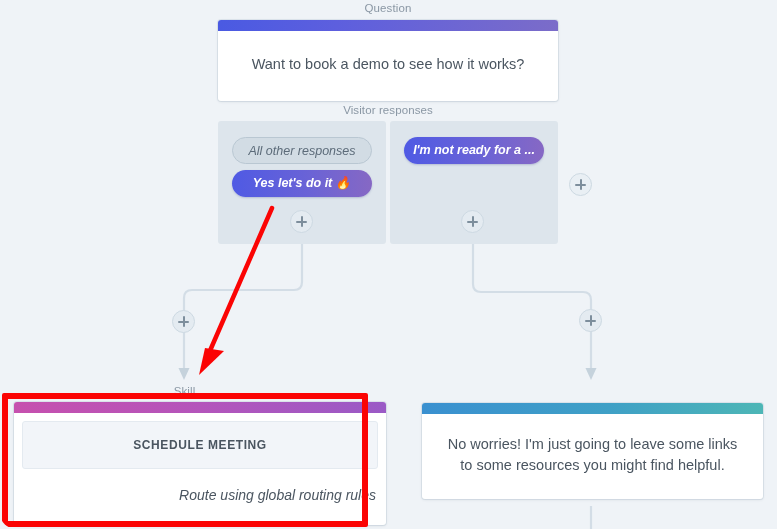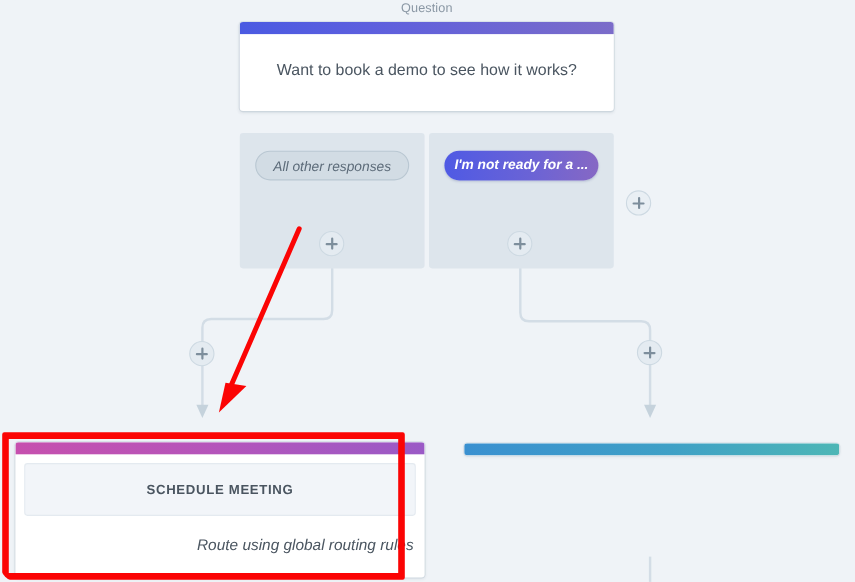--- a/index.html
+++ b/index.html
@@ -235,50 +235,54 @@
     <path d="M591,506 L591,529" fill="none" stroke="#d3dde6" stroke-width="2.2"></path>
   </svg>
 
   <div class="node-label" style="left:218px; top:2px; width:340px;">Question</div>
 
   <div class="card" id="question-card">
     <div class="card-bar"></div>
     <div class="card-body">Want to book a demo to see how it works?</div>
   </div>
 
+  <div class="node-label" style="left:218px; top:104px; width:340px;">Visitor responses</div>
 
   <div id="responses-wrap">
 
     <div class="response-group" id="response-group-1">
       <div class="pill pill-default" id="pill-all-other">All other responses</div>
+      <div class="pill pill-active" id="pill-yes-lets-do-it">Yes let's do it 🔥</div>
     </div>
 
     <div class="response-group" id="response-group-2">
       <div class="pill pill-active" id="pill-not-ready">I'm not ready for a ...</div>
     </div>
 
   </div>
 
   <div class="plus-btn" id="plus-group-1"></div>
   <div class="plus-btn" id="plus-group-2"></div>
   <div class="plus-btn" id="plus-add-response"></div>
 
   <div class="plus-btn" id="plus-left-branch"></div>
   <div class="plus-btn" id="plus-right-branch"></div>
 
+  <div class="node-label" style="left:14px; top:385px; width:341px;">Skill</div>
 
   <div class="card" id="skill-card">
     <div class="card-bar"></div>
     <div id="skill-inner">SCHEDULE MEETING</div>
     <div id="skill-routing">Route using global routing rules</div>
   </div>
 
 
   <div class="card" id="message-card">
     <div class="card-bar"></div>
+    <div class="card-body">No worries! I'm just going to leave some links to some resources you might find helpful.</div>
   </div>
 
   <div id="highlight-box"></div>
 
   <svg id="annotation-arrow" width="777" height="529">
     <line x1="272" y1="208" x2="209" y2="353" stroke="#fb0404" stroke-width="4.5" stroke-linecap="round"></line>
     <polygon points="199,375 224,351 205,348" fill="#fb0404"></polygon>
   </svg>
 
 </div>

